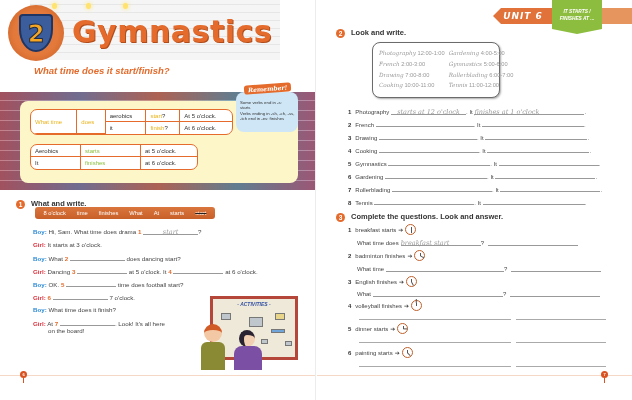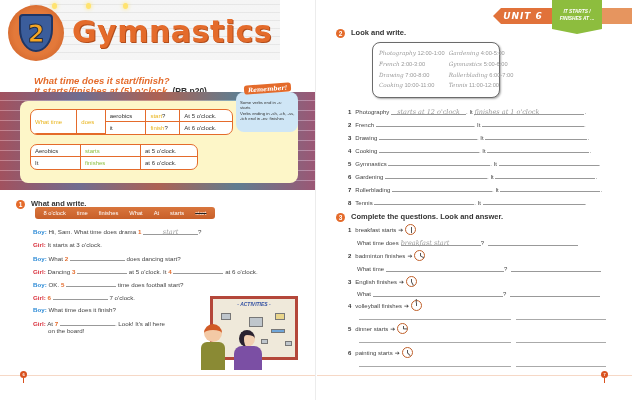--- a/index.html
+++ b/index.html
@@ -18,21 +18,21 @@
   .bulb { position: absolute; width: 5px; height: 6px; border-radius: 50%; background: #ffe36e; box-shadow: 0 0 4px #ffe36e; }
   .badge-circle { position: absolute; left: 8px; top: 5px; width: 56px; height: 56px; border-radius: 50%;
     background: radial-gradient(circle, #e3793a 55%, #c65a23 100%); }
   .shield { position: absolute; left: 19px; top: 14px; width: 34px; height: 38px; background: #3b5d9b;
     border: 2px solid #1f3665; border-radius: 4px 4px 50% 50% / 4px 4px 60% 60%; }
   .shield-num { position: absolute; left: 0; right: 0; top: 4px; text-align: center; font-size: 24px; font-weight: bold;
     color: #f5a623; -webkit-text-stroke: 1px #1f2a44; font-family: "DejaVu Sans", sans-serif; }
   .activities-title { position: absolute; left: 72px; top: 14px; font-size: 30px; font-weight: bold; color: #e46b2b;
     font-family: "DejaVu Sans", sans-serif; letter-spacing: 0.5px; text-shadow: 1px 1px 0 #b24d1b; }
 
-  .grammar-q { position: absolute; left: 34px; top: 76px; font-size: 9.5px; font-weight: bold; font-style: italic; color: #e46b2b; line-height: 10px; }
+  .grammar-q { position: absolute; left: 34px; top: 66px; font-size: 9.5px; font-weight: bold; font-style: italic; color: #e46b2b; line-height: 10px; }
   .grammar-ref { font-style: normal; color: #333; font-size: 8.5px; }
 
   
   .brick-band { position: absolute; left: 0; top: 92px; width: 316px; height: 98px;
     background:
       linear-gradient(90deg, rgba(180,60,80,.55), rgba(90,110,170,.55), rgba(200,90,60,.55), rgba(60,140,170,.55), rgba(170,70,120,.55)),
       repeating-linear-gradient(0deg, #8b6b70 0 9px, #d9d4d4 9px 10px); }
   .grammar-panel { position: absolute; left: 20px; top: 101px; width: 278px; height: 82px; background: #fdf6c8; border-radius: 8px; }
 
   table.gtable { position: absolute; border-collapse: separate; border-spacing: 0; border: 1.5px solid #e46b2b; border-radius: 7px; background: #fff; overflow: hidden; font-size: 6px; }
@@ -118,21 +118,20 @@
     <div class="bulb" style="left:95px;top:3px"></div>
   </div>
   <div class="badge-circle"></div>
   <div class="shield">
     <div class="shield-num">2</div>
   </div>
   <div class="activities-title">Gymnastics</div>
 
   <div class="grammar-q">
     <div>What time does it start/finish?</div>
-    <div><span>It starts/finishes at (5) o'clock.</span> <span class="grammar-ref">(PB p20)</span></div>
   </div>
 
   <div class="brick-band"></div>
   <div class="grammar-panel"></div>
 
   <table class="gtable t1">
     <tbody>
         <tr>
       <td rowspan="2" class="yellow">What time</td>
       <td rowspan="2" class="yellow">does</td>

